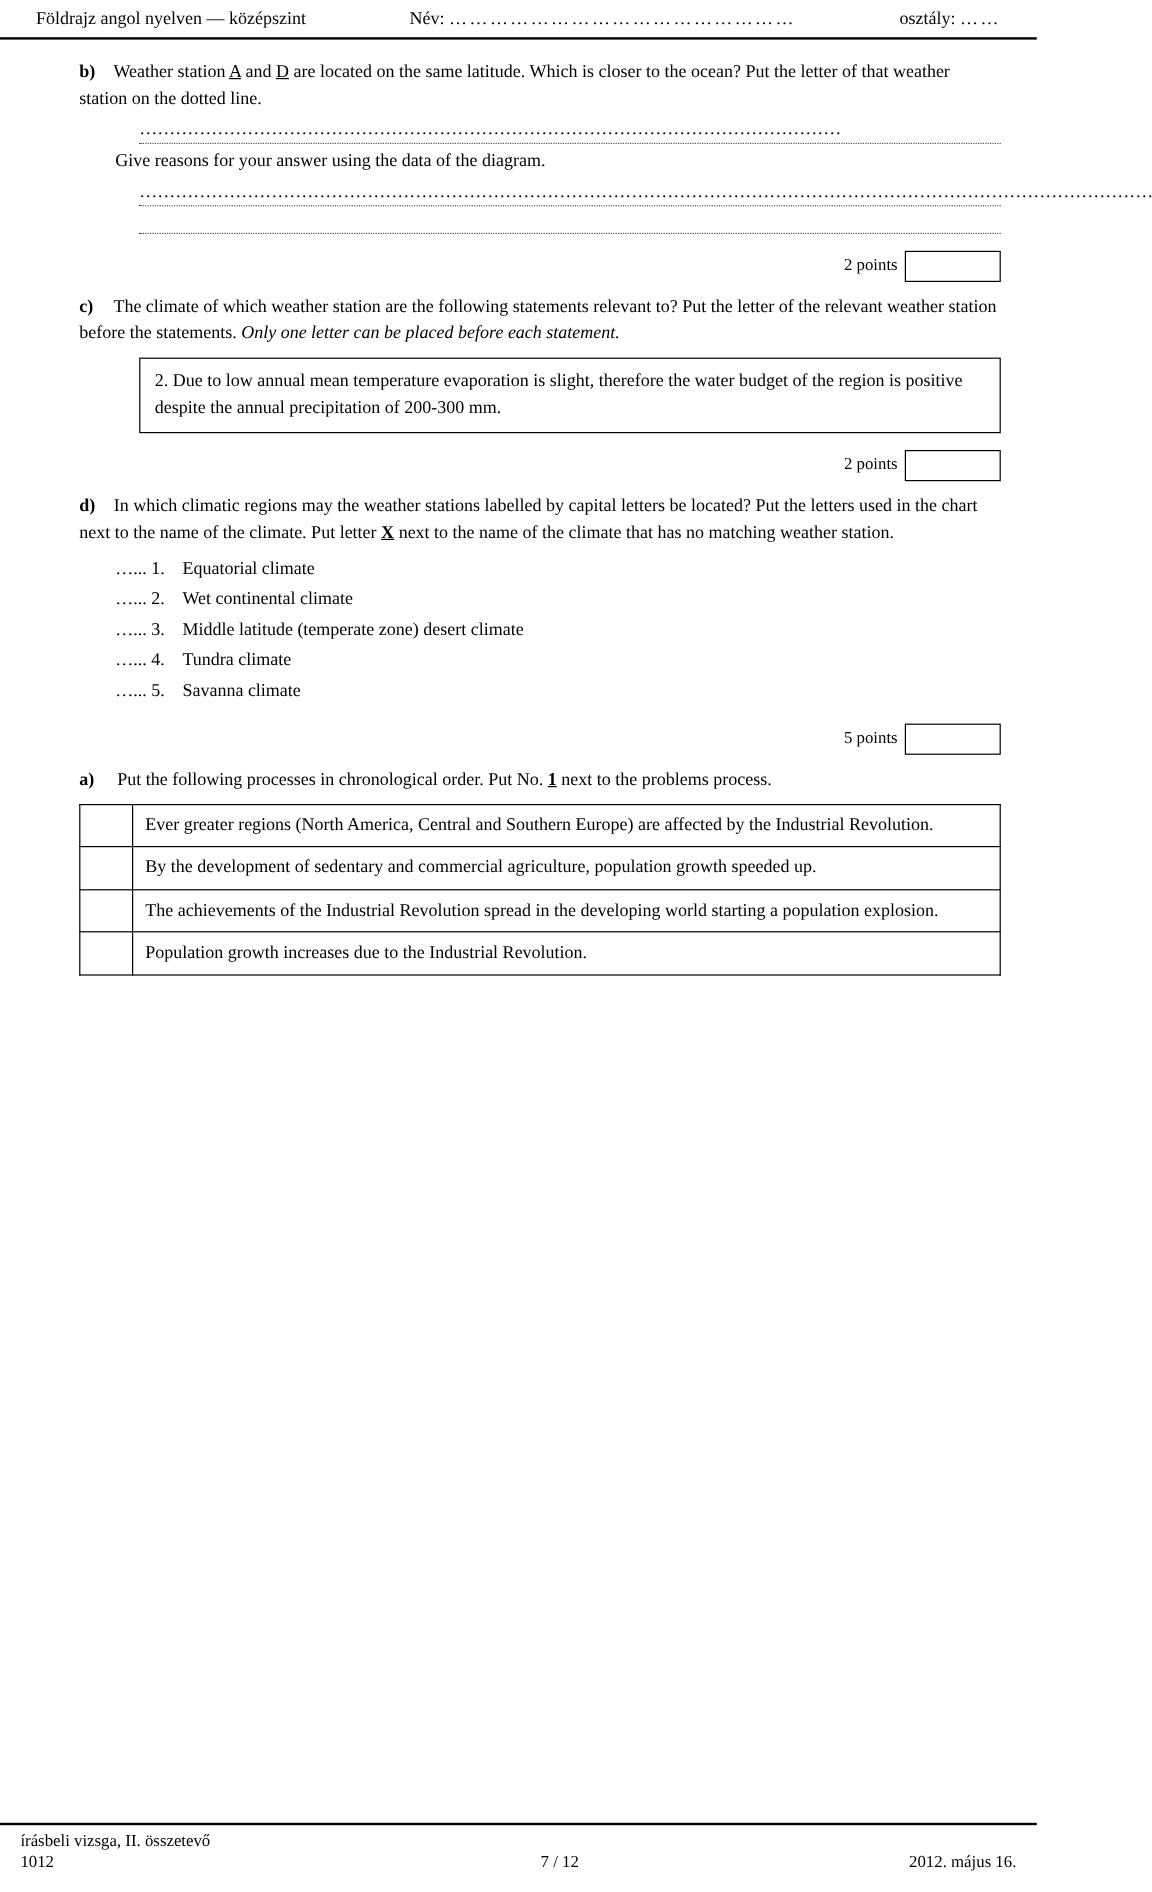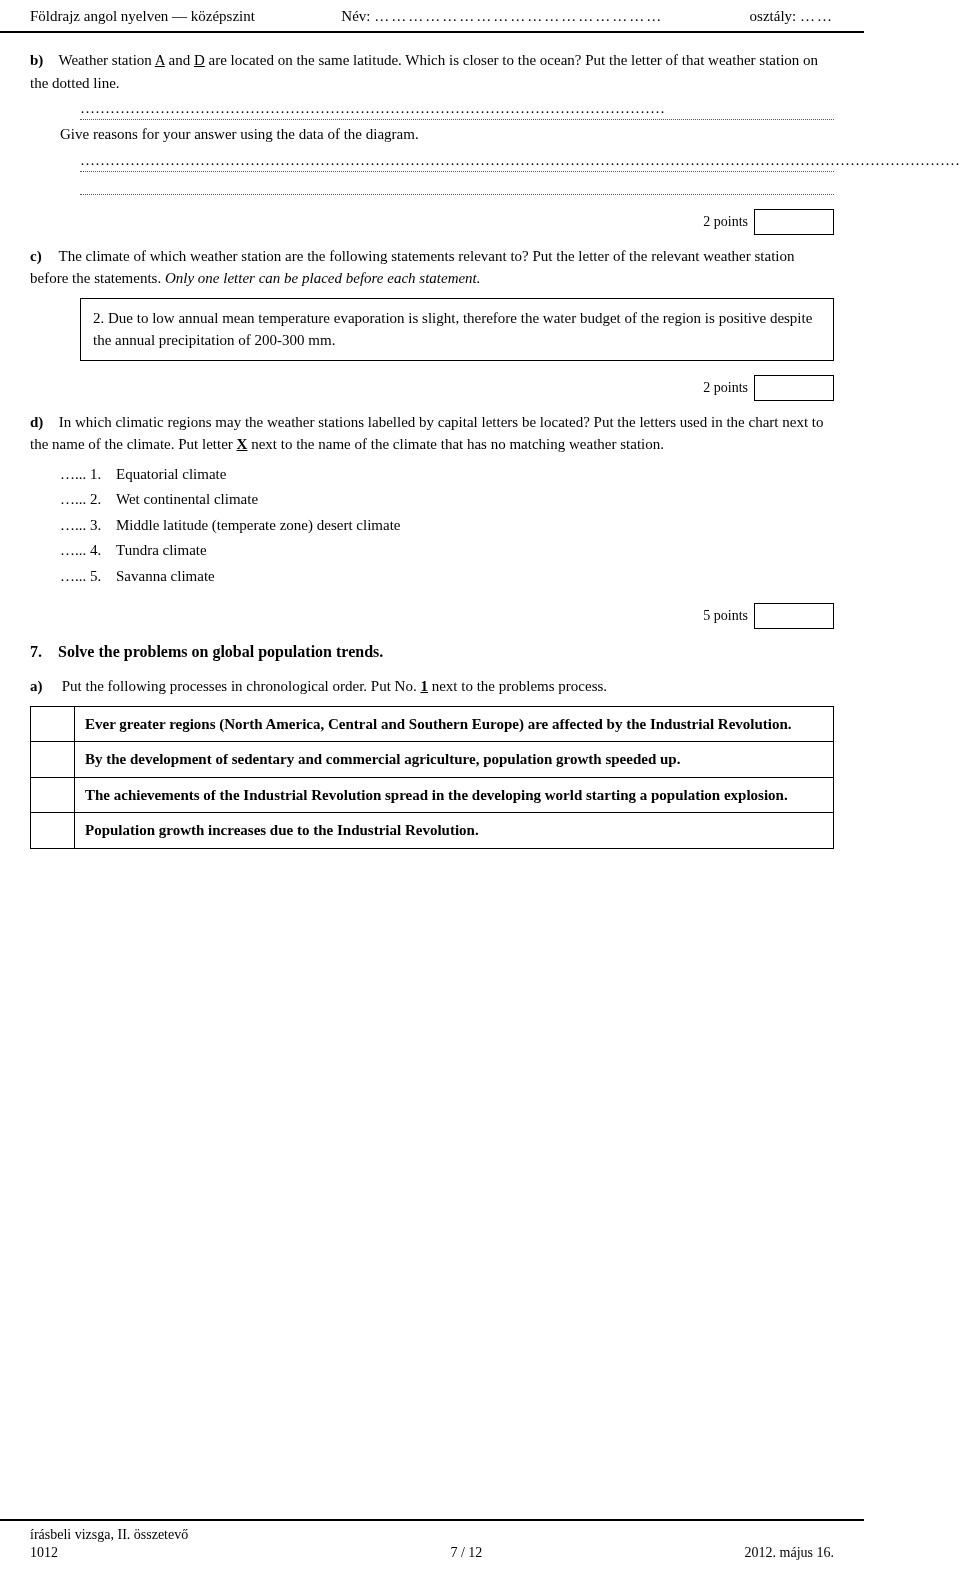--- a/index.html
+++ b/index.html
@@ -28,20 +28,21 @@
     }
 
     
     .content {
       padding: 16px 30px 60px 30px;
     }
 
     
     .question-block {
       margin-bottom: 14px;
+      margin-left: 36px;
     }
     .question-text {
       line-height: 1.5;
       margin-bottom: 6px;
     }
     .italic-text {
       font-style: italic;
     }
     .underline-text {
       text-decoration: underline;
@@ -114,40 +115,39 @@
       font-weight: bold;
       font-size: 16px;
       margin: 14px 0 10px 0;
     }
 
     
     .chron-table {
       border-collapse: collapse;
       width: 100%;
       margin: 8px 0 8px 0;
-      font-weight: bold;
     }
     .chron-table td {
       border: 1.5px solid #000;
       padding: 6px 10px;
       line-height: 1.5;
       vertical-align: top;
     }
     .chron-table td.num-cell {
       width: 44px;
       border-right: 1.5px solid #000;
     }
 
     
     .page-footer {
       position: absolute;
       bottom: 10px;
       left: 0;
       right: 0;
-      padding: 6px 30px;
+      padding: 6px 17px;
       border-top: 2px solid #000;
       display: flex;
       justify-content: space-between;
       align-items: flex-end;
       font-size: 14px;
     }
     .footer-left-block {
       display: flex;
       flex-direction: column;
       gap: 2px;
@@ -282,27 +282,20 @@
     </div>
 
     <div class="points-row">
       <div class="points-box">
         <span class="points-label">5 points</span>
         <div class="points-square"></div>
       </div>
     </div>
 
 
-    <div class="question-block">
-      <div class="section-header">
-        <span>7.</span>
-        <span>&nbsp;&nbsp;</span>
-        <span>Solve the problems on global population trends.</span>
-      </div>
-    </div>
 
     <div class="question-block">
       <div class="question-text">
         <span class="sub-prefix">a)</span>
         <span>Put the following processes in chronological order. Put No.</span>
         <span> </span><span class="bold-text underline-text">1</span>
         <span> </span><span>next to the problems process.</span>
       </div>
 
       <table class="chron-table">

